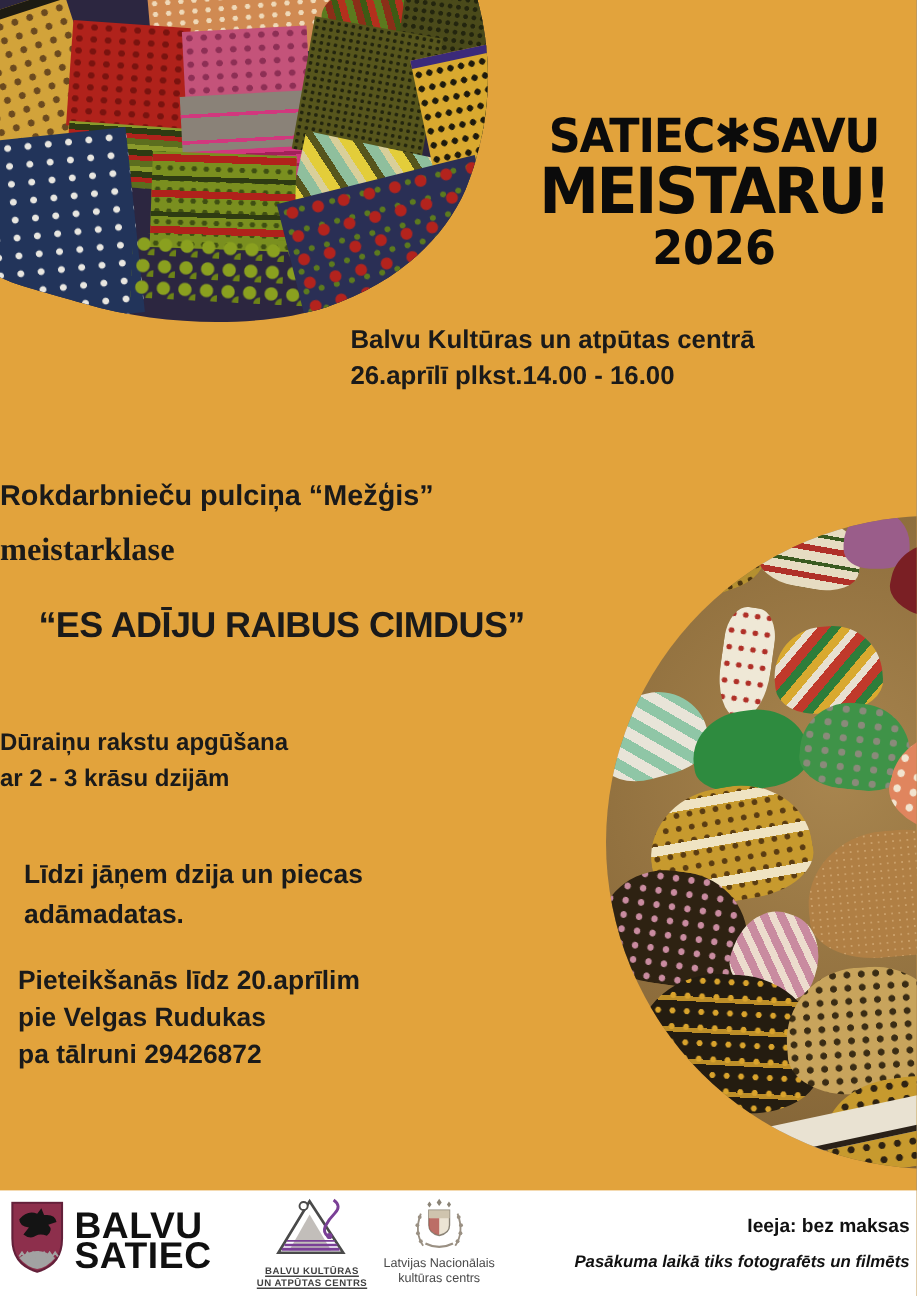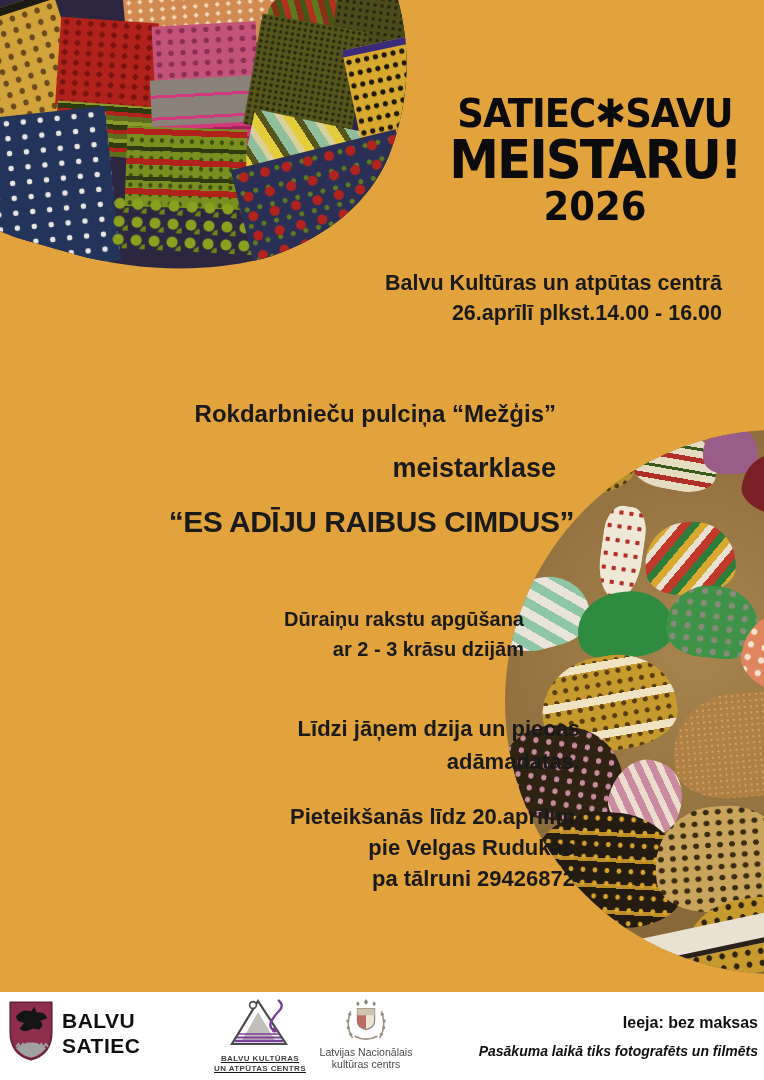--- a/index.html
+++ b/index.html
@@ -26,35 +26,35 @@
   
   .title-block{
     position:absolute; left:428px; top:94px; width:334px; text-align:center;
     font-family:"DejaVu Sans", sans-serif; font-weight:700; color:#0b0b0b;
     transform:scaleY(1.06); transform-origin:top center; line-height:1.04;
   }
   .title-l1{font-size:37px; letter-spacing:-1px; white-space:nowrap;}
   .title-l2{font-size:50px; letter-spacing:-2px; margin-top:-2px; white-space:nowrap;}
   .title-l3{font-size:37px; letter-spacing:0;}
   
-  .txt{position:absolute; text-align:right; font-weight:700; color:#1a1a1a; z-index:5;}
+  .txt{position:absolute; text-align:left; font-weight:700; color:#1a1a1a; z-index:5;}
   .venue{left:292px; top:268px; width:430px; font-size:21.5px; line-height:30px;}
   .club {left:0;   top:397px; width:556px; font-size:24px; line-height:33px;}
-  .club .l2{font-size:27px; margin-top:22px;}
+  .club .l2{font-size:27px; margin-top:12px;font-family:Liberation Serif, serif;}
   .event{left:0;   top:505px; width:542px; font-size:30px; letter-spacing:-0.5px;padding-left:32px;}
   .desc {left:0;   top:560px; width:524px; font-size:20px; line-height:30px; margin-top:44px;}
   .bring{left:20px;top:712px; width:560px; font-size:22px; line-height:33px;}
   .apply{left:15px;top:801px; width:560px; font-size:22px; line-height:31px;}
   
   .footer{
     position:absolute; left:0; top:992px; width:764px; height:88px;
     background:#ffffff; z-index:10;
   }
   .logo1{position:absolute; left:8px; top:9px; display:flex; align-items:center; gap:8px;}
-  .logo1-text{font-size:21px; line-height:25px; font-weight:700; color:#101010; letter-spacing:0.5px;}
+  .logo1-text{font-size:31px; line-height:25px; font-weight:700; color:#101010; letter-spacing:0.5px;}
   .logo2{position:absolute; left:206px; top:6px; width:108px; text-align:center;text-decoration:underline;}
   .logo2-text{font-size:8px; line-height:10px; font-weight:700; color:#3f3f3f; letter-spacing:0.4px;}
   .logo3{position:absolute; left:312px; top:6px; width:108px; text-align:center;}
   .logo3-text{font-size:10.5px; line-height:12px; font-weight:400; color:#4a4a4a;}
   .footer-note{position:absolute; left:440px; top:22px; width:318px; text-align:right; color:#111;}
   .entry{font-size:16px; font-weight:700;}
   .notice{font-size:14px; font-weight:700; font-style:italic; margin-top:11px; white-space:nowrap;}
 </style>
 </head>
 <body>

